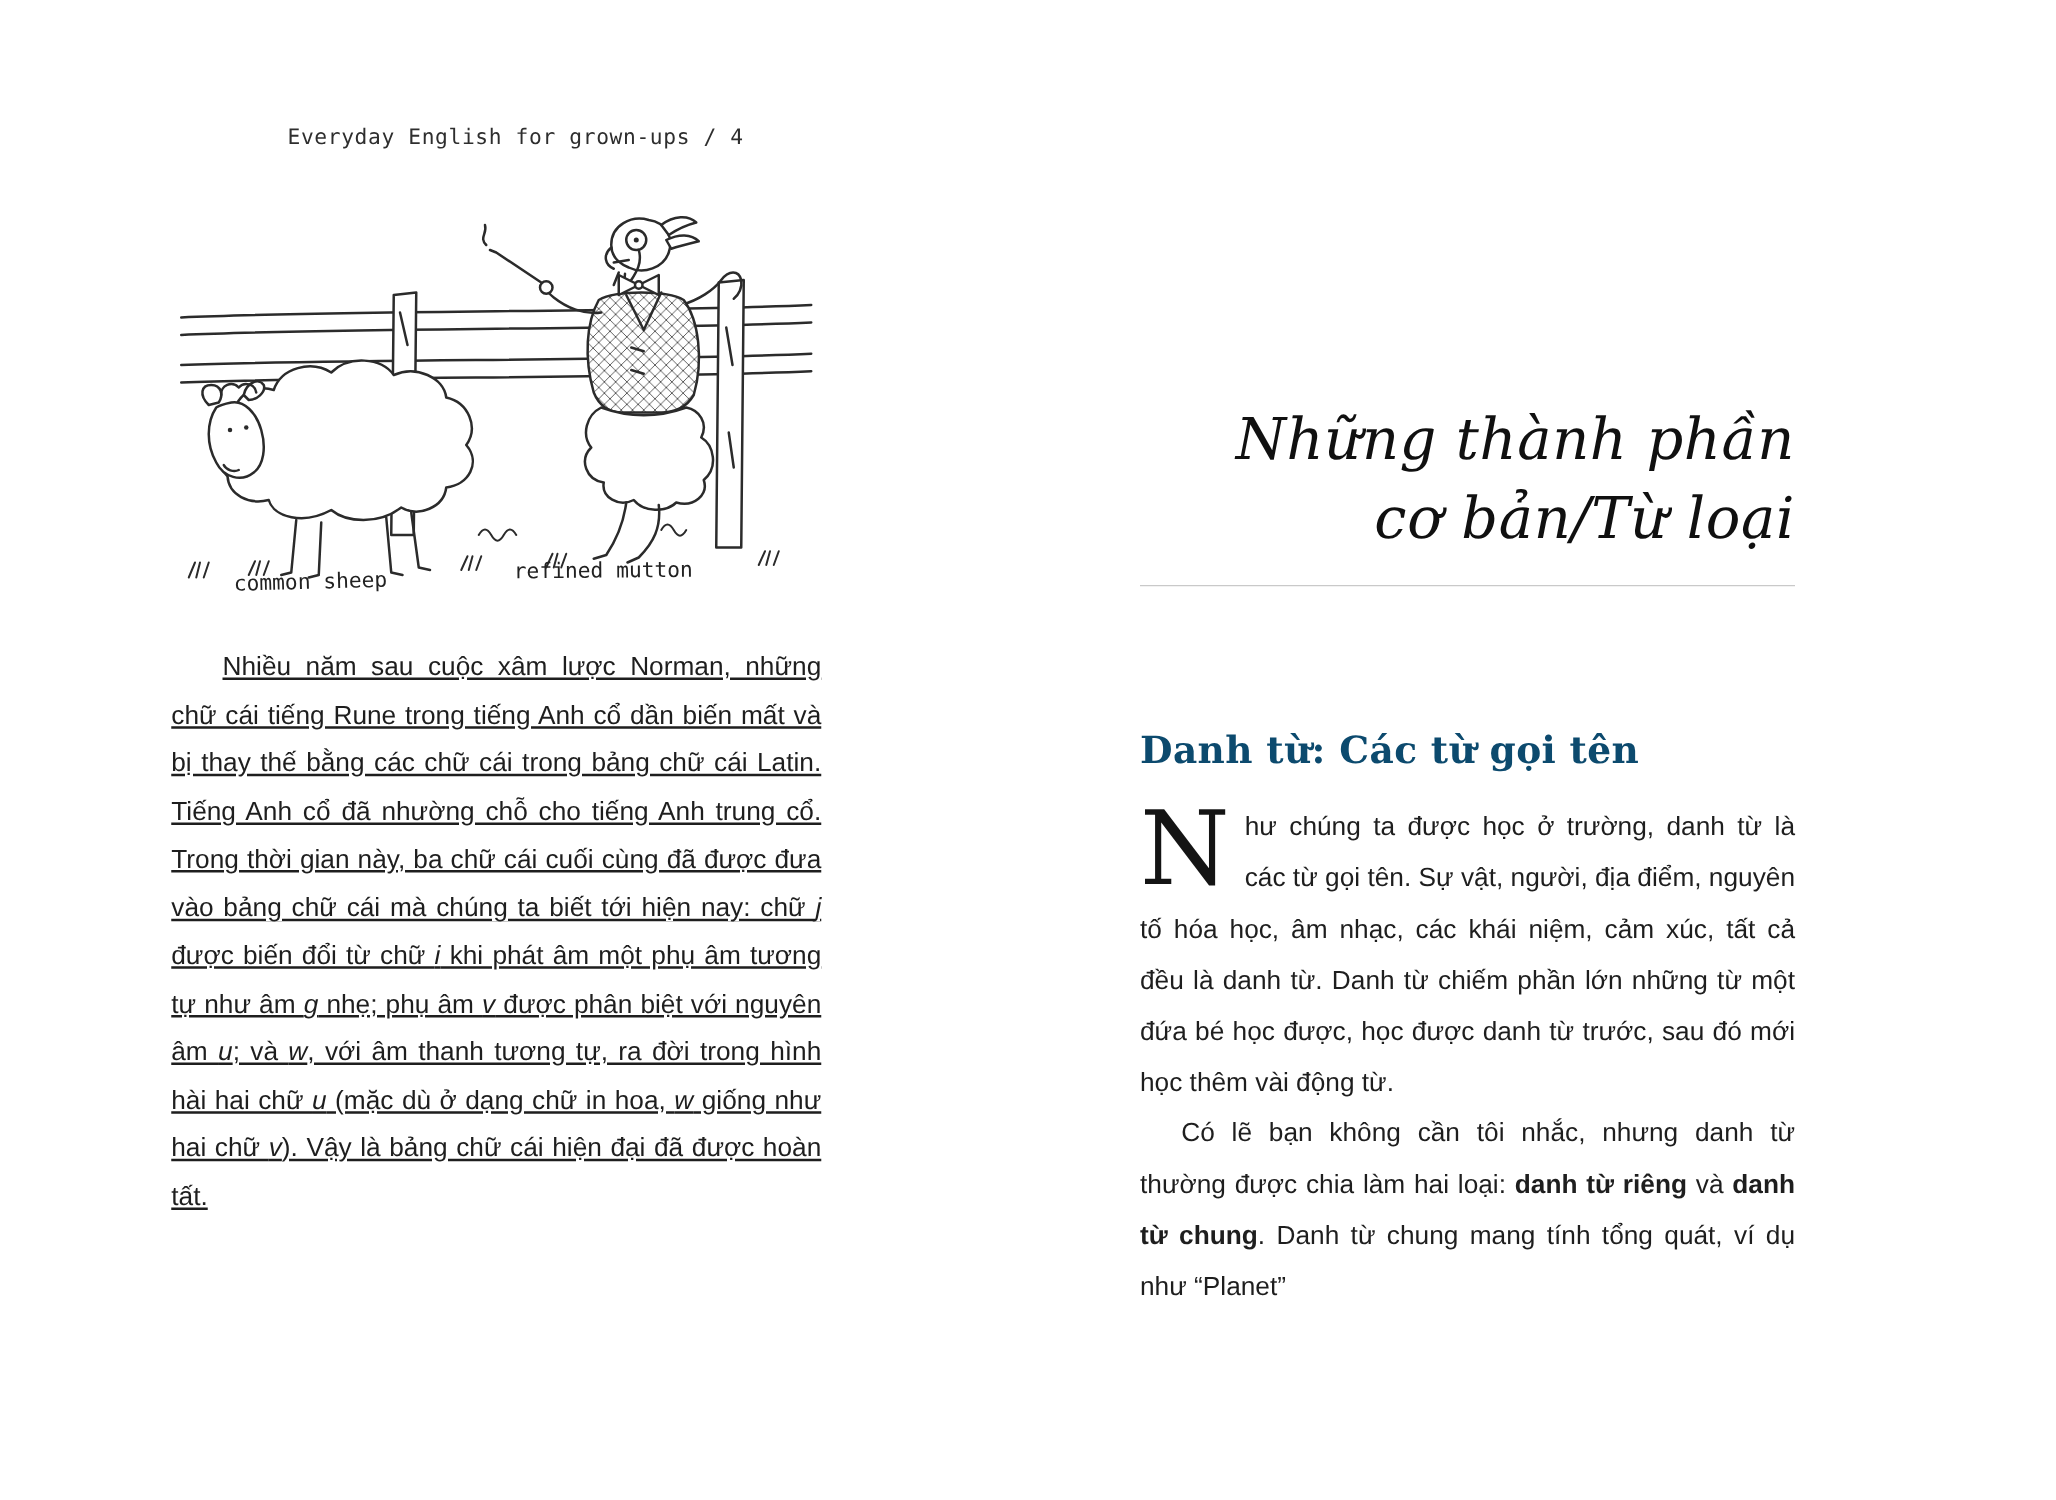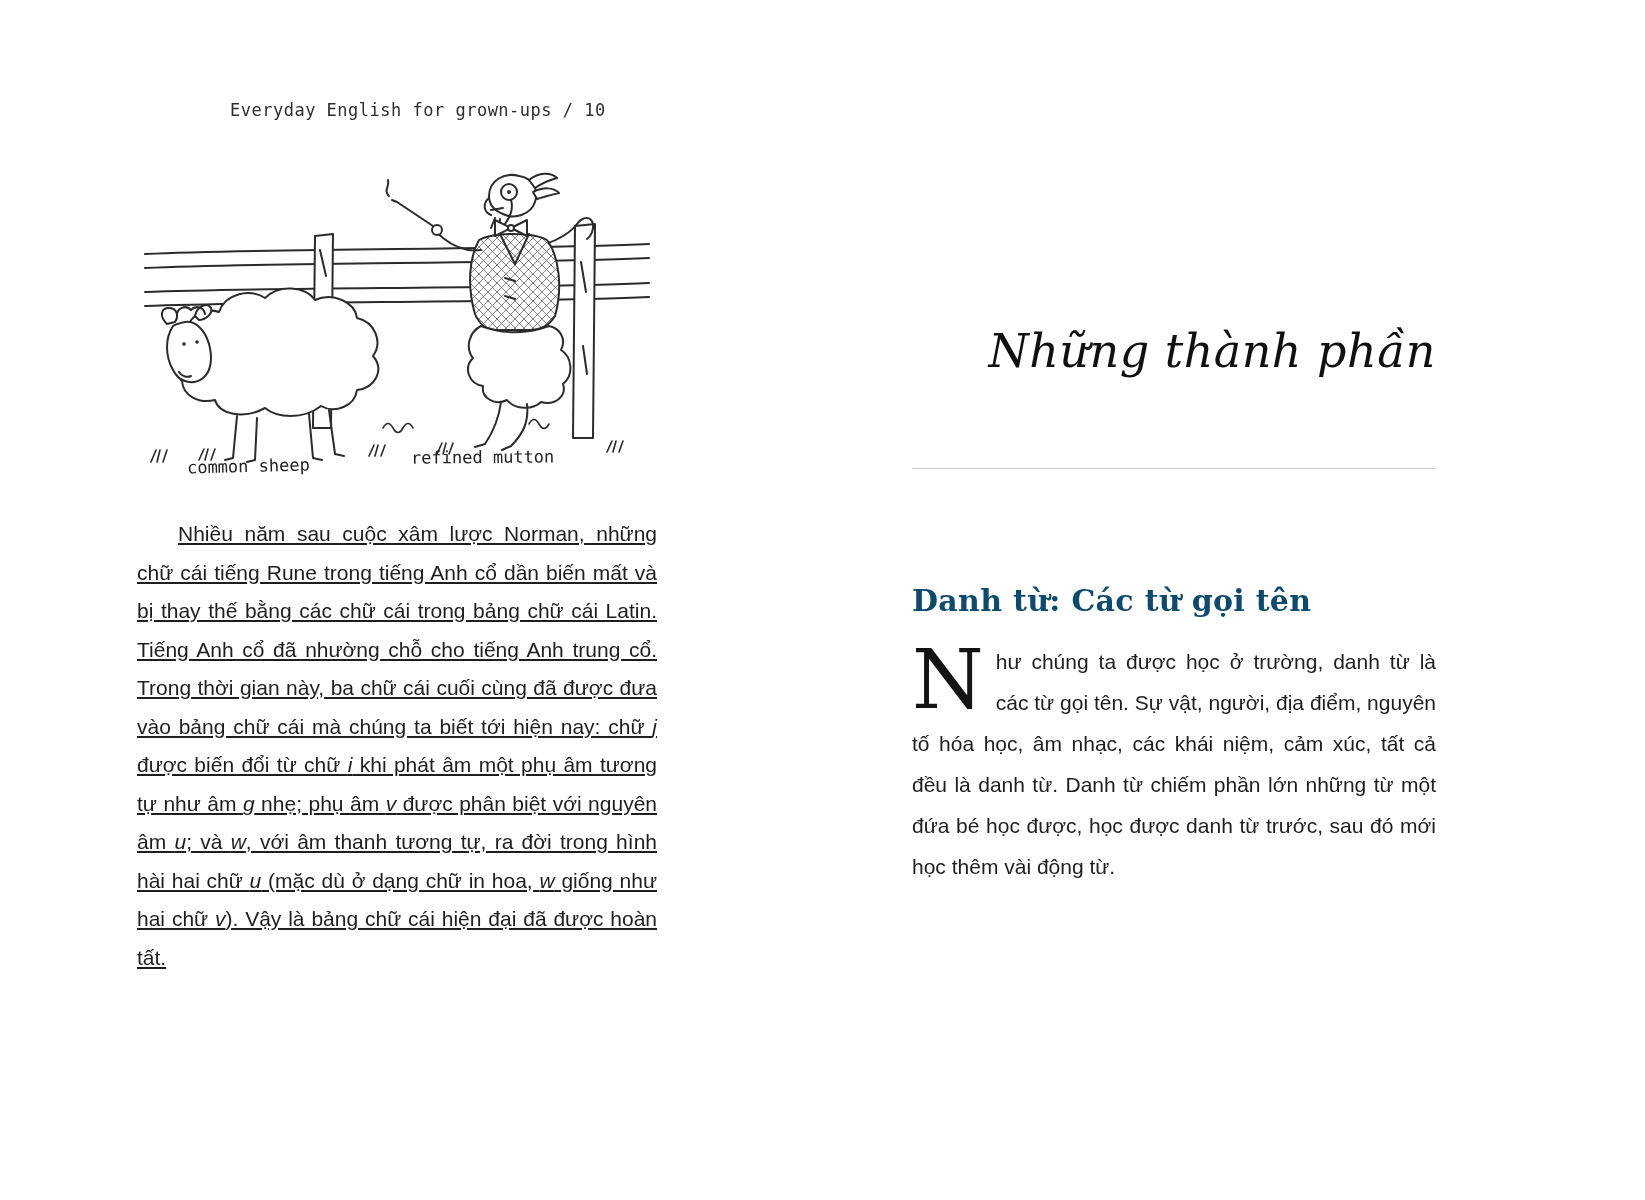--- a/index.html
+++ b/index.html
@@ -141,21 +141,21 @@
     text-indent: 33px;
   }
 </style>
 </head>
 <body>
 
 <div class="spread">
 
   <div class="page-left">
 
-    <div class="running-header">Everyday English for grown-ups / 10</div>
+    <div class="running-header">Everyday English for grown-ups / 4</div>
 
     <div class="illustration">
       <svg width="520" height="332" viewBox="0 0 520 332" aria-hidden="true">
         <defs>
           <pattern id="hatch" width="9" height="9" patternUnits="userSpaceOnUse">
             <rect width="9" height="9" fill="#ffffff"></rect>
             <path d="M0 9 L9 0 M-1 1 L1 -1 M8 10 L10 8" stroke="#4a4a4a" stroke-width="0.7" fill="none"></path>
             <path d="M0 0 L9 9 M8 -1 L10 1 M-1 8 L1 10" stroke="#4a4a4a" stroke-width="0.7" fill="none"></path>
           </pattern>
         </defs>
@@ -240,22 +240,23 @@
 
       <div class="caption caption-left">common sheep</div>
       <div class="caption caption-right">refined mutton</div>
     </div>
 
     <p class="body-text left-paragraph"><span>Nhiều năm sau cuộc xâm lược Norman, những chữ cái tiếng Rune trong tiếng Anh cổ dần biến mất và bị thay thế bằng các chữ cái trong bảng chữ cái Latin. Tiếng Anh cổ đã nhường chỗ cho tiếng Anh trung cổ. Trong thời gian này, ba chữ cái cuối cùng đã được đưa vào bảng chữ cái mà chúng ta biết tới hiện nay: chữ </span><span class="seg-italic">j</span><span> được biến đổi từ chữ </span><span class="seg-italic">i</span><span> khi phát âm một phụ âm tương tự như âm </span><span class="seg-italic">g</span><span> nhẹ; phụ âm </span><span class="seg-italic">v</span><span> được phân biệt với nguyên âm </span><span class="seg-italic">u</span><span>; và </span><span class="seg-italic">w</span><span>, với âm thanh tương tự, ra đời trong hình hài hai chữ </span><span class="seg-italic">u</span><span> (mặc dù ở dạng chữ in hoa, </span><span class="seg-italic">w</span><span> giống như hai chữ </span><span class="seg-italic">v</span><span>). Vậy là bảng chữ cái hiện đại đã được hoàn tất.</span></p>
   </div>
 
   <div class="page-right">
 
-    <h1 class="chapter-title"><span>Những thành phần</span><br></h1>
+    <h1 class="chapter-title"><span>Những thành phần</span><br><span>cơ bản/Từ loại</span></h1>
 
     <hr class="rule">
 
     <h2 class="section-heading">Danh từ: Các từ gọi tên</h2>
 
     <p class="body-text paragraph-nouns-1"><span class="dropcap">N</span><span>hư chúng ta được học ở trường, danh từ là các từ gọi tên. Sự vật, người, địa điểm, nguyên tố hóa học, âm nhạc, các khái niệm, cảm xúc, tất cả đều là danh từ. Danh từ chiếm phần lớn những từ một đứa bé học được, học được danh từ trước, sau đó mới học thêm vài động từ.</span></p>
 
+    <p class="body-text paragraph-nouns-2"><span>Có lẽ bạn không cần tôi nhắc, nhưng danh từ thường được chia làm hai loại: </span><span class="seg-bold">danh từ riêng</span><span> và </span><span class="seg-bold">danh từ chung</span><span>. Danh từ chung mang tính tổng quát, ví dụ như “Planet”</span></p>
   </div>
 </div>
 
 </body></html>

